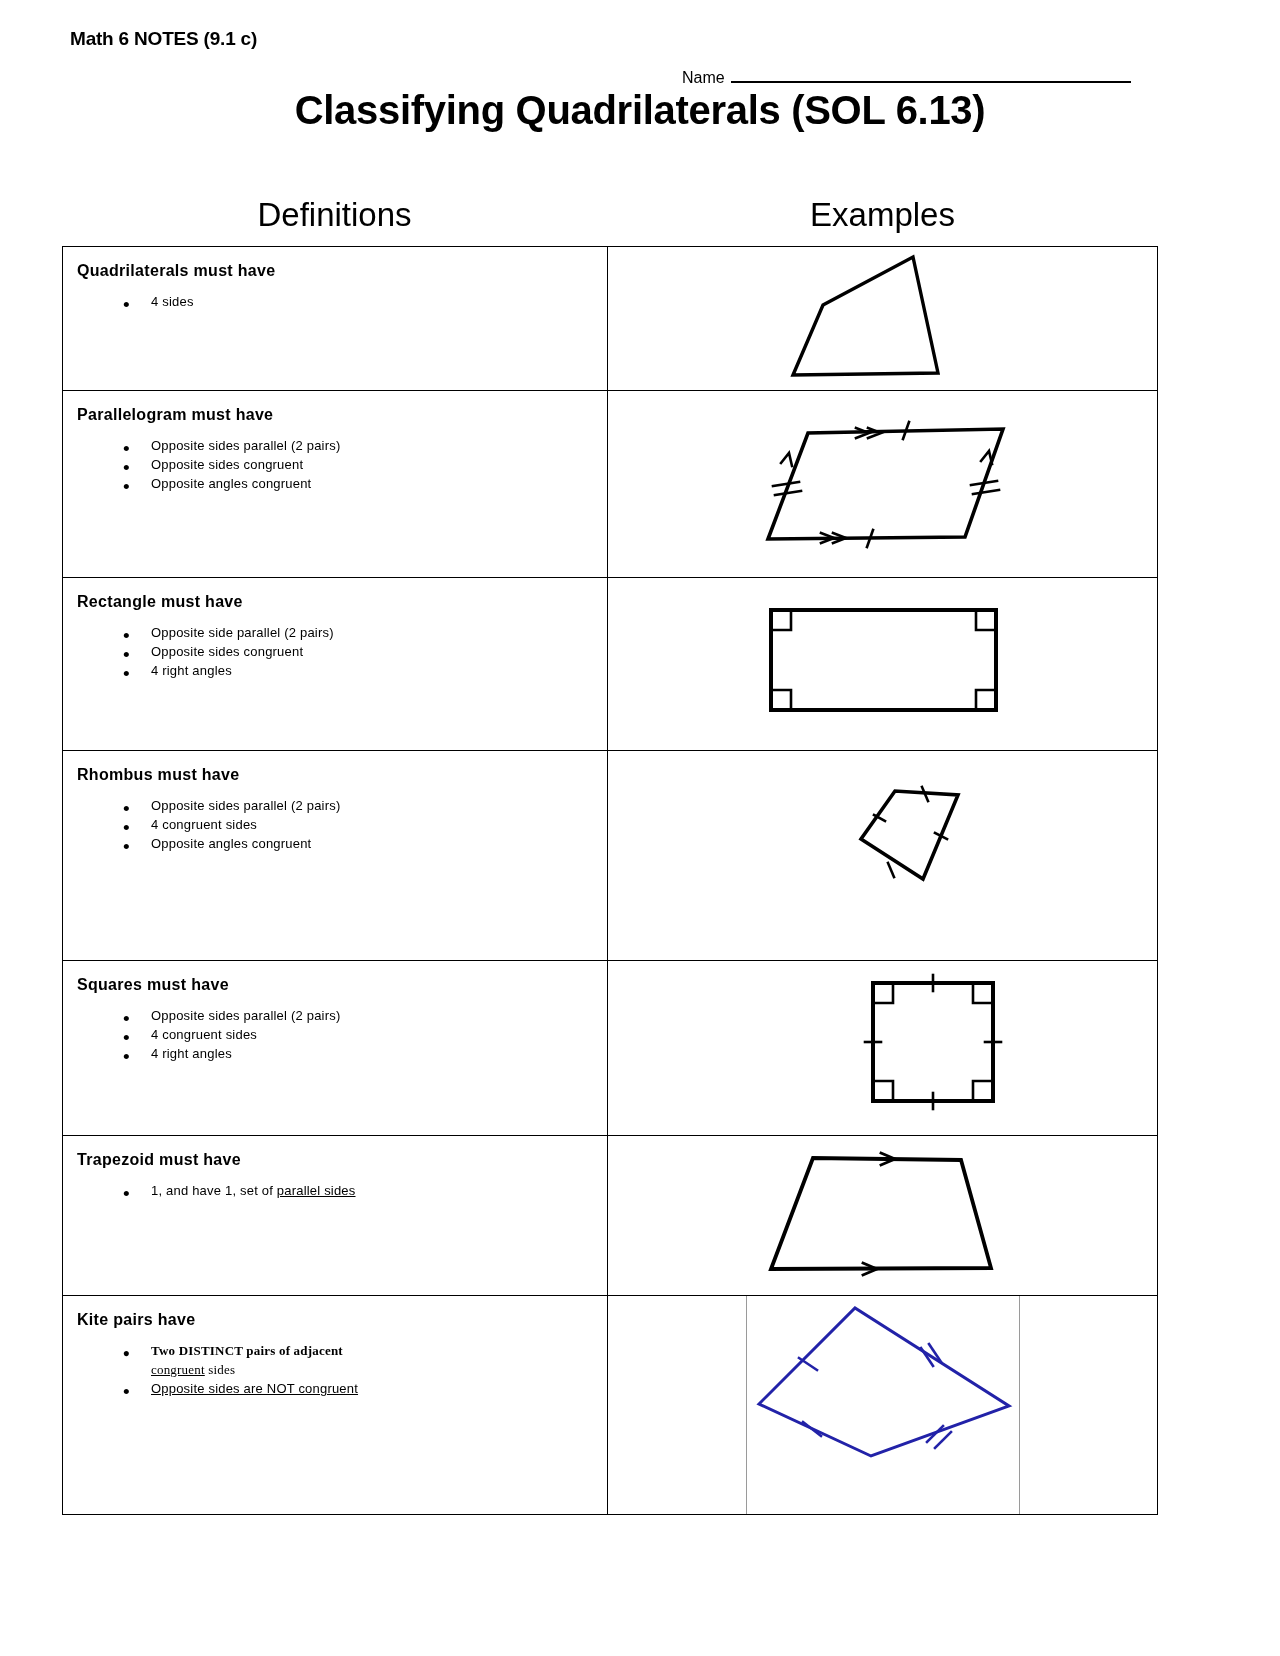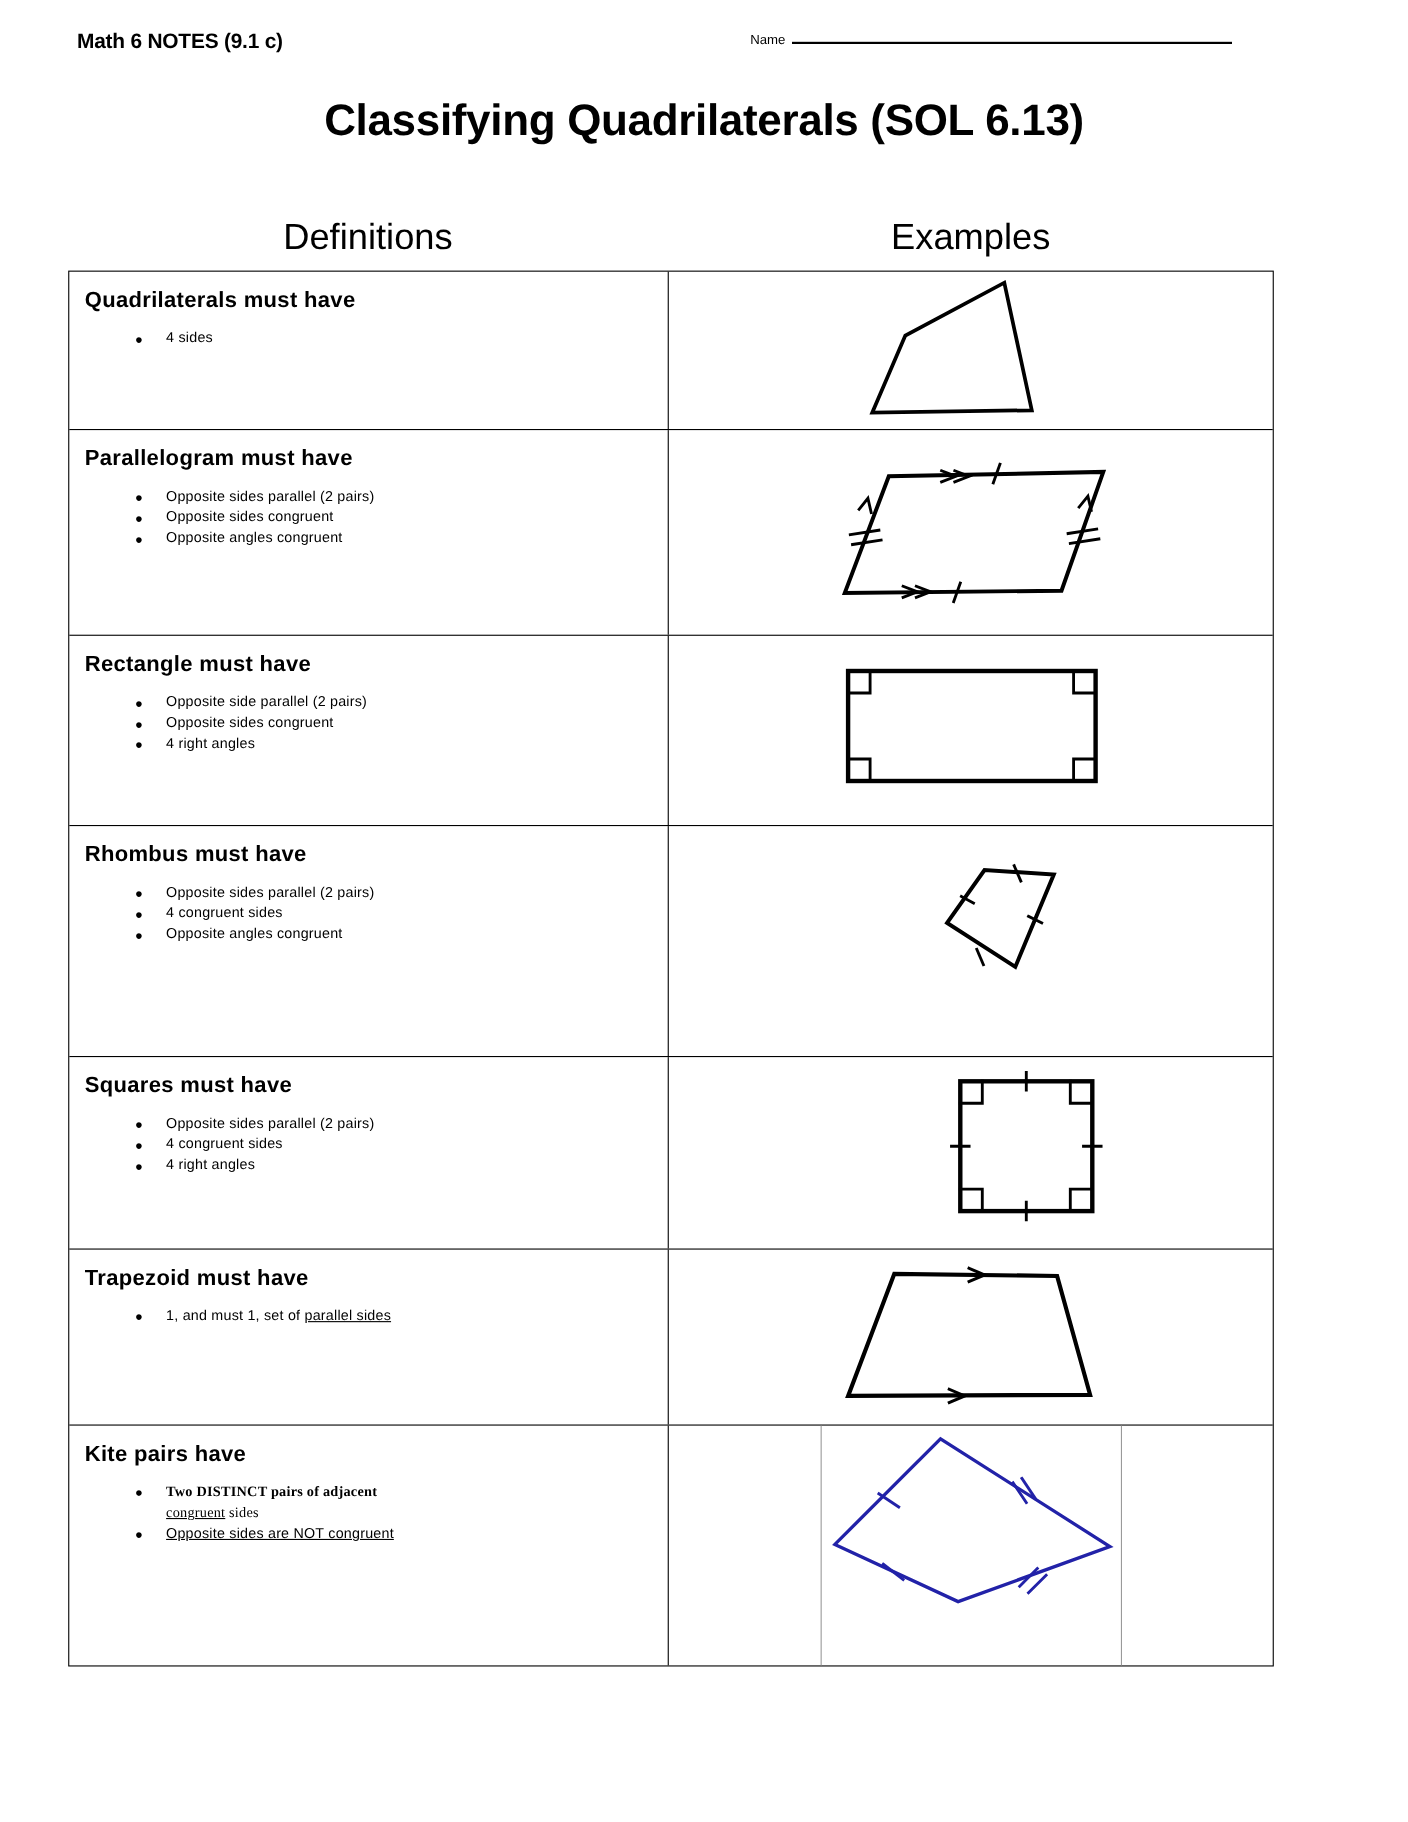--- a/index.html
+++ b/index.html
@@ -44,21 +44,22 @@
   }
   .name-group {
     position: absolute;
     left: 612px;
     top: 1px;
     display: flex;
     align-items: baseline;
     white-space: nowrap;
   }
   .name-label {
-    font-size: 12px;
+    font-size: 16px;
+    margin-top: 40px;
   }
   .name-rule {
     display: inline-block;
     width: 400px;
     margin-left: 6px;
     border-bottom: 2px solid #000;
     height: 1px;
   }
 
   .main-title {
@@ -114,21 +115,21 @@
     position: relative;
   }
   .cell-ex {
     width: 549px;
     box-sizing: border-box;
     position: relative;
     padding: 0;
   }
 
   .shape-title {
-    font-size: 20px;
+    font-size: 16px;
     font-weight: bold;
     letter-spacing: 0.3px;
     margin: 0 0 6px 0;
     line-height: 1.2;
   }
   ul.bullets {
     list-style: none;
     margin: 12px 0 0 0;
     padding: 0;
   }
@@ -312,21 +313,21 @@
             <path d="M272,81 L288,81" stroke-width="2.6"></path>
           </g>
         </svg>
       </div>
     </div>
 
     <div class="trow">
       <div class="cell-def" style="height:159px">
         <div class="shape-title">Trapezoid must have</div>
         <ul class="bullets">
-          <li><span>1, and must 1, set of </span><span class="u">parallel sides</span></li>
+          <li><span>1, and have 1, set of </span><span class="u">parallel sides</span></li>
         </ul>
       </div>
       <div class="cell-ex">
         <svg class="fig" width="340" height="159" viewBox="0 0 340 159">
           <g stroke="#000000" fill="none" stroke-width="3.8" stroke-linecap="square">
             <polygon points="58,133 100,22 248,24 278,132"></polygon>
 
             <path d="M168,17 L182,23 L168,29" stroke-width="2.8"></path>
 
             <path d="M150,127 L164,133 L150,139" stroke-width="2.8"></path>

